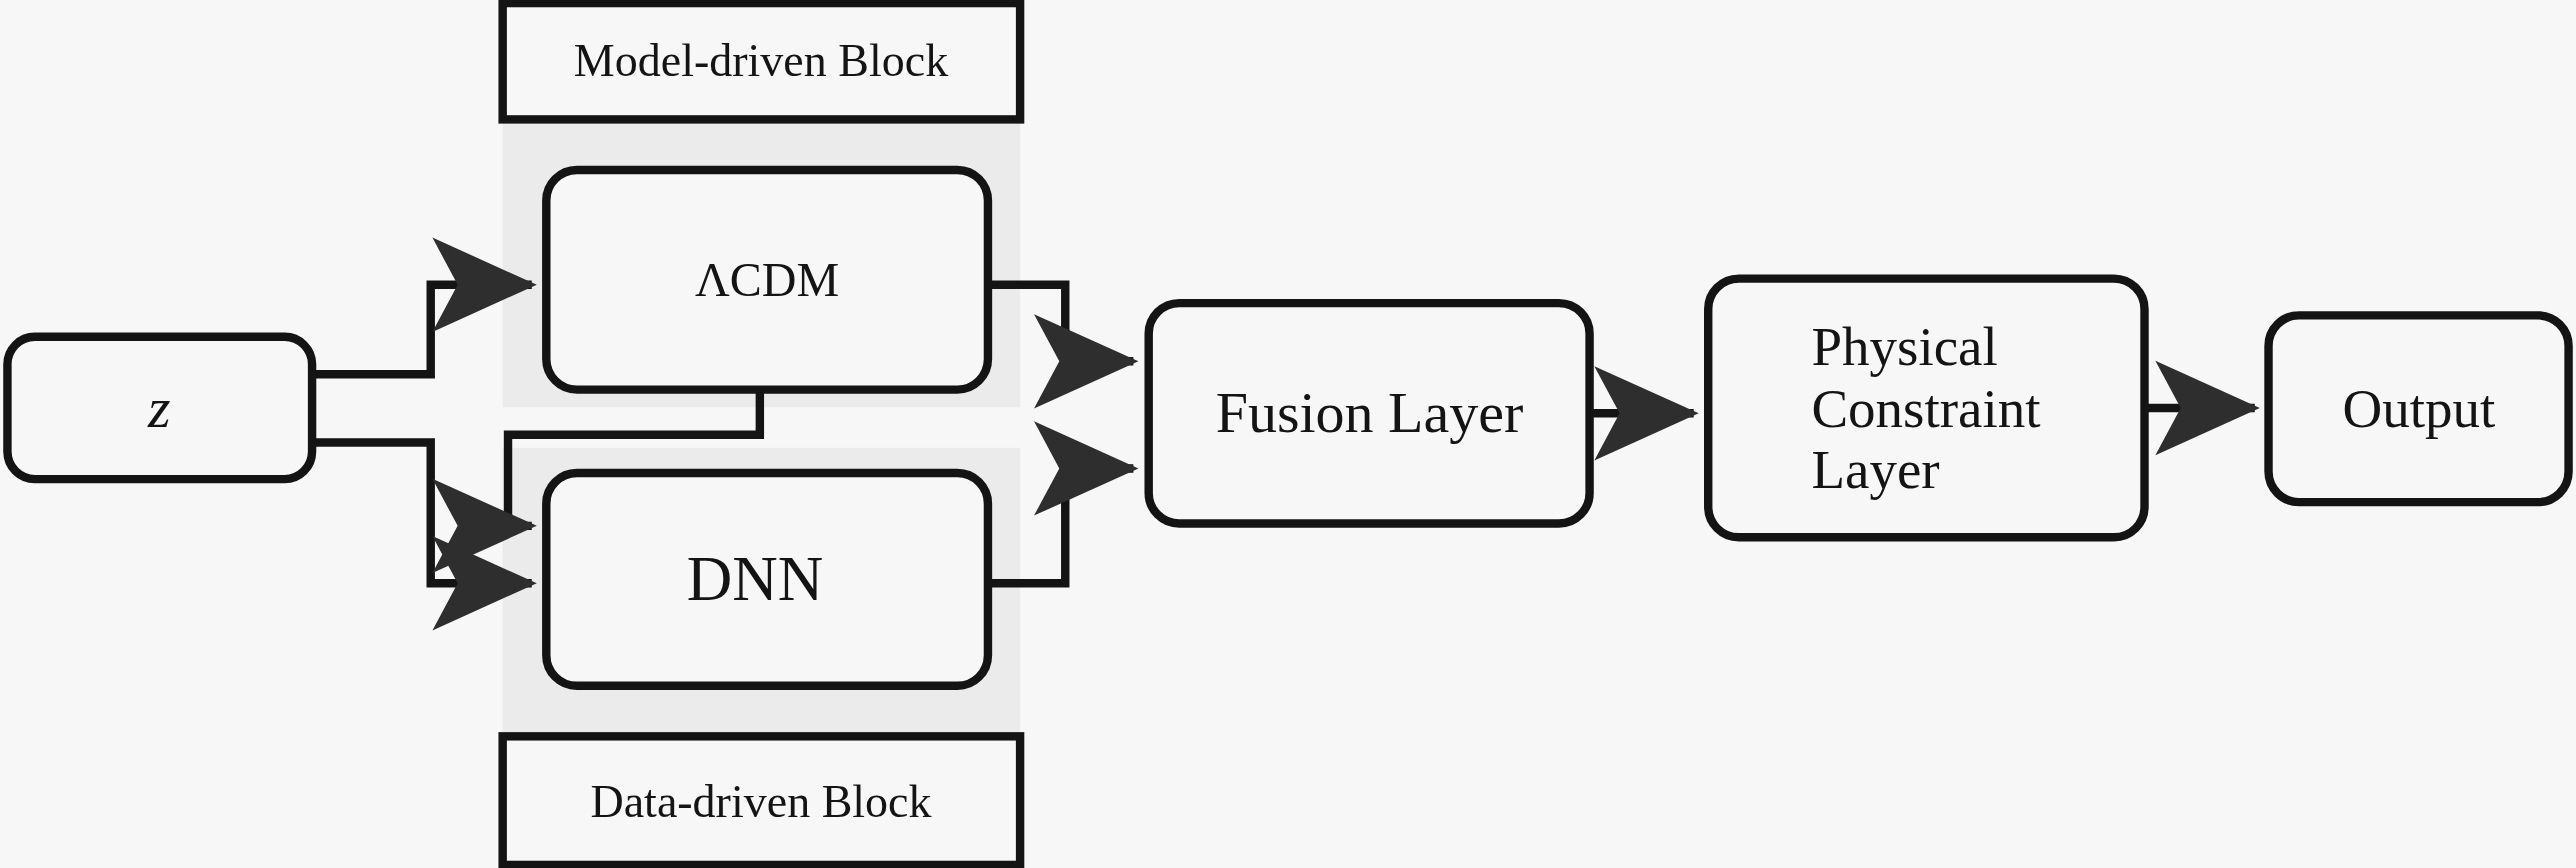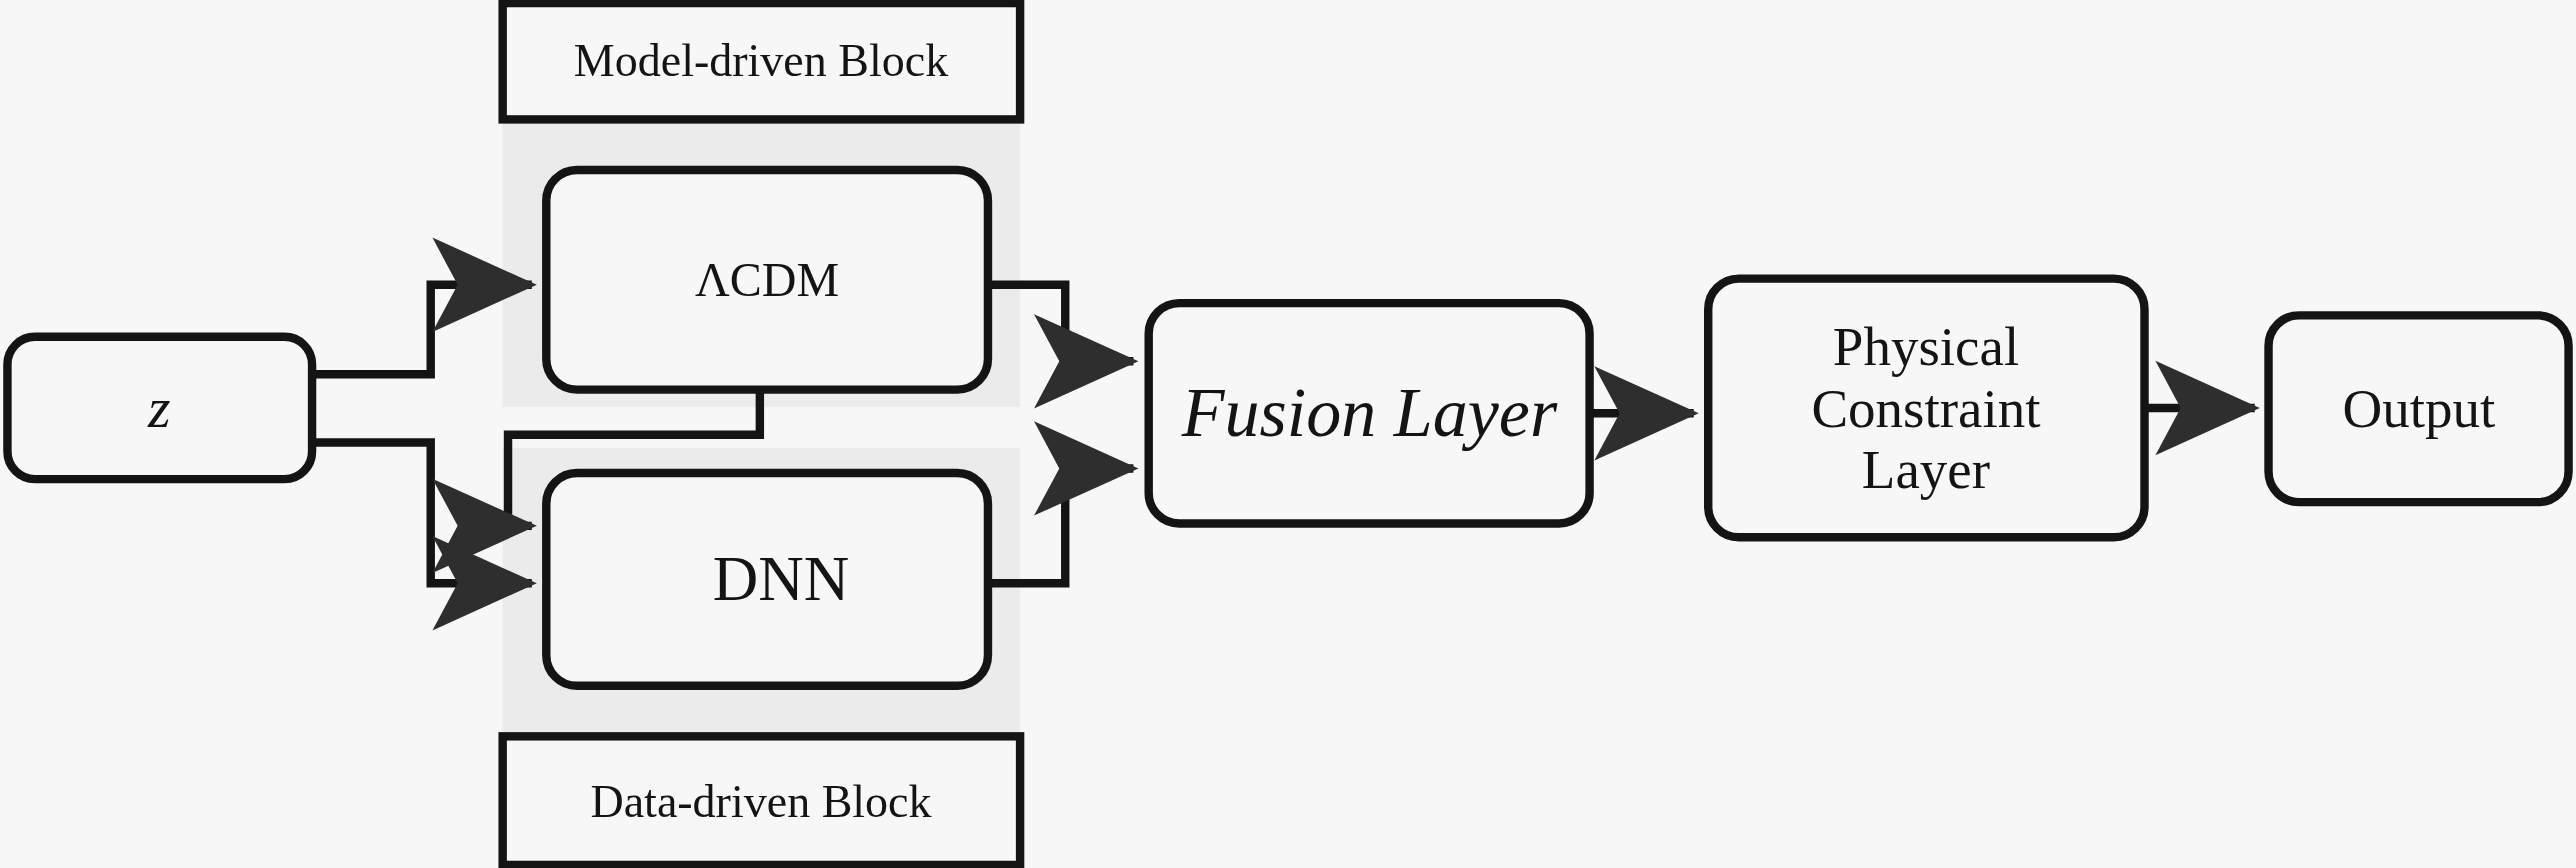--- a/index.html
+++ b/index.html
@@ -1,28 +1,28 @@
 <!DOCTYPE html>
 <html style="font-size:12.3px"><head>
 <meta charset="utf-8">
 <style>
   html,body{margin:0;padding:0;background:#f7f7f7;}
   body{font-family:"Liberation Serif","DejaVu Serif",serif;}
   #stage{position:relative;width:2576px;height:868px;background:#f7f7f7;overflow:hidden;}
   #stage svg{position:absolute;left:0;top:0;width:2576px;height:868px;}
   .node-label{
     position:absolute;display:flex;align-items:center;justify-content:center;
-    text-align:center;color:#141414;line-height:1.12;
+    color:#141414;line-height:1.12;
     font-family:"Liberation Serif","DejaVu Serif",serif;
     pointer-events:none;white-space:pre-line;
   }
   .lbl-z{font-style:italic;font-size:58px;}
   .lbl-lcdm{font-size:48px;}
   .lbl-dnn{font-size:63px;}
-  .lbl-fusion{font-size:70px;font-style:italic;}
+  .lbl-fusion{font-size:58px;}
   .lbl-pcl{font-size:55px;}
   .lbl-output{font-size:55px;}
   .lbl-group{font-size:46px;}
 </style>
 </head>
 <body>
 
 <div id="stage">
 
   <svg viewBox="0 0 3364 1134" xmlns="http://www.w3.org/2000/svg">
@@ -66,21 +66,21 @@
   </svg>
 
   <div class="node-label lbl-group" style="left:502px;top:3.1px;width:518px;height:116px;">Model-driven Block</div>
 
   <div class="node-label lbl-group" style="left:502px;top:737px;width:518px;height:129px;">Data-driven Block</div>
 
   <div class="node-label lbl-z" style="left:6.9px;top:337px;width:305px;height:142px;">z</div>
 
   <div class="node-label lbl-lcdm" style="left:546px;top:170px;width:442px;height:220px;">ΛCDM</div>
 
-  <div class="node-label lbl-dnn" style="left:560px;top:473px;width:442px;height:213px;">DNN</div>
+  <div class="node-label lbl-dnn" style="left:534px;top:473px;width:442px;height:213px;">DNN</div>
 
   <div class="node-label lbl-fusion" style="left:1149px;top:303px;width:441px;height:221px;">Fusion Layer</div>
 
   <div class="node-label lbl-output" style="left:2269px;top:315px;width:300px;height:187px;">Output</div>
 
   <div class="node-label lbl-pcl" style="left:1708px;top:279px;width:436px;height:259px;">Physical
 Constraint
 Layer</div>
 
 </div>

